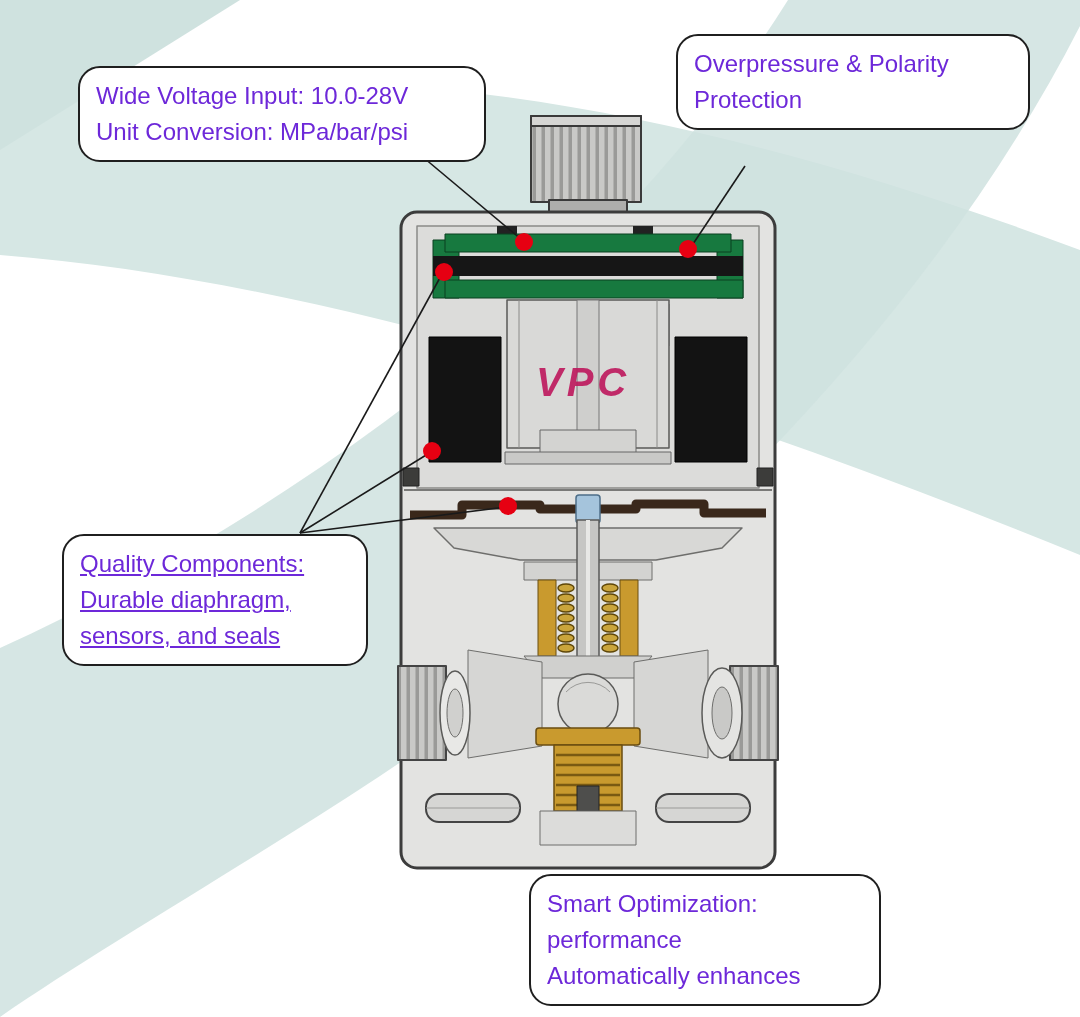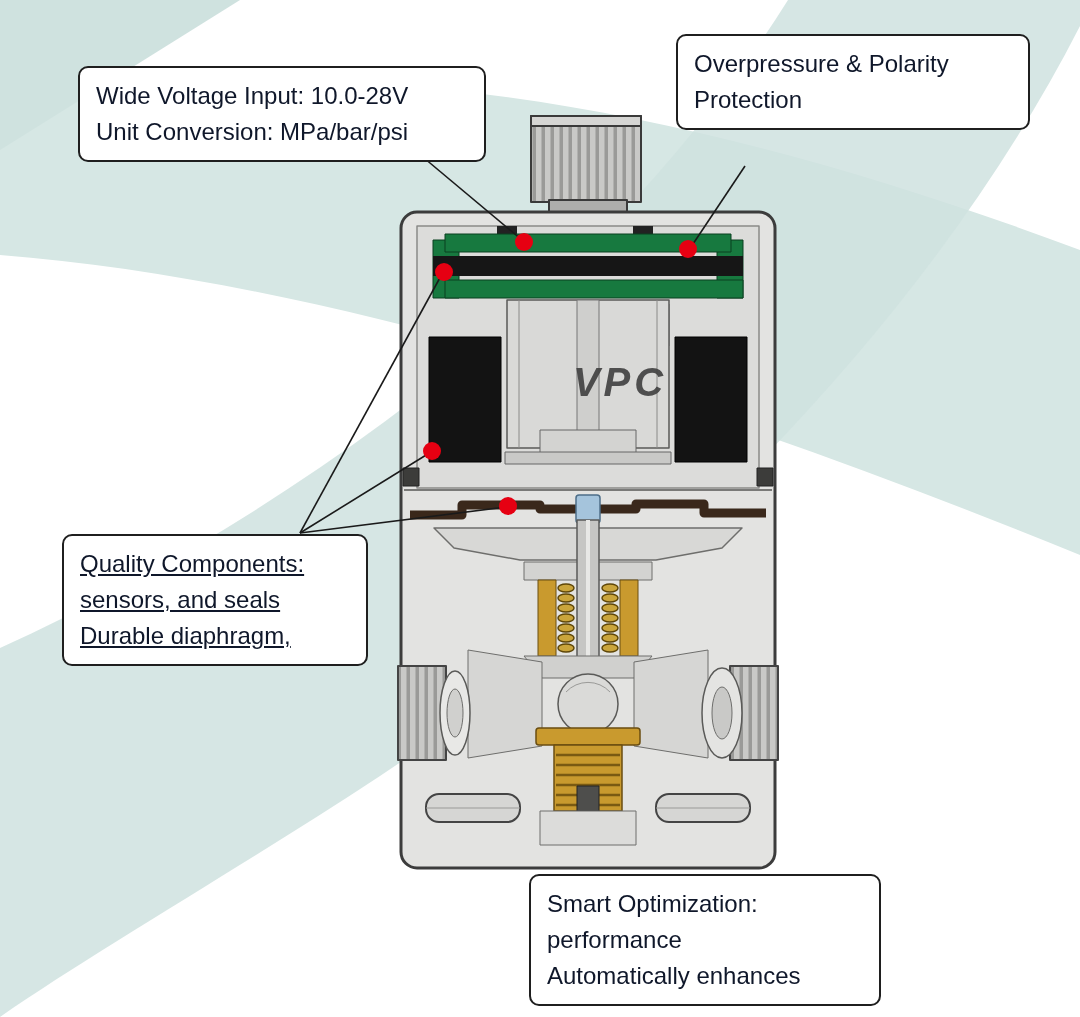--- a/index.html
+++ b/index.html
@@ -2,31 +2,31 @@
 <html><head>
 <meta charset="utf-8">
 <style>
   html,body{margin:0;padding:0;background:#ffffff;}
   .canvas{
     position:relative;width:1080px;height:1017px;background:#ffffff;overflow:hidden;
     font-family:"Liberation Sans",sans-serif;color:#1a1a1a;
   }
   .scene{position:absolute;left:0;top:0;}
   .callout{
-    position:absolute;background:#ffffff;border:2px solid #1f1f1f;border-radius:10px;
-    padding:10px 16px;font-size:24px;line-height:1.5;color:#0f172a;white-space:nowrap;
+    position:absolute;background:#ffffff;border:2px solid #1f1f1f;border-radius:22px;
+    padding:10px 16px;font-size:24px;line-height:1.5;color:#6d28d9;white-space:nowrap;
   }
   #co-voltage{left:78px;top:66px;width:372px;}
   #co-protection{left:676px;top:34px;width:318px;}
   #co-quality{left:62px;top:534px;width:270px;text-decoration:underline;}
   #co-smart{left:529px;top:874px;width:316px;}
   .watermark{
-    position:absolute;left:560px;top:360px;width:120px;text-align:center;
+    position:absolute;left:536px;top:360px;width:120px;text-align:left;
     font-size:40px;font-weight:bold;font-style:italic;letter-spacing:4px;
-    color:#404040;opacity:.9;
+    color:#be185d;opacity:.9;
   }
 </style>
 </head>
 <body>
 
 <div class="canvas">
 
   <svg class="scene" width="1080" height="1017" viewBox="0 0 1080 1017">
     <defs>
       <pattern id="thr" width="9" height="12" patternUnits="userSpaceOnUse">
@@ -180,22 +180,22 @@
     <div>Unit Conversion: MPa/bar/psi</div>
   </div>
 
   <div class="callout" id="co-protection">
     <div>Overpressure &amp; Polarity</div>
     <div>Protection</div>
   </div>
 
   <div class="callout" id="co-quality">
     <div>Quality Components:</div>
+    <div>Durable diaphragm,</div>
     <div>sensors, and seals</div>
-    <div>Durable diaphragm,</div>
   </div>
 
   <div class="callout" id="co-smart">
     <div>Smart Optimization:</div>
     <div>performance</div>
     <div>Automatically enhances</div>
   </div>
 
 </div>
 

